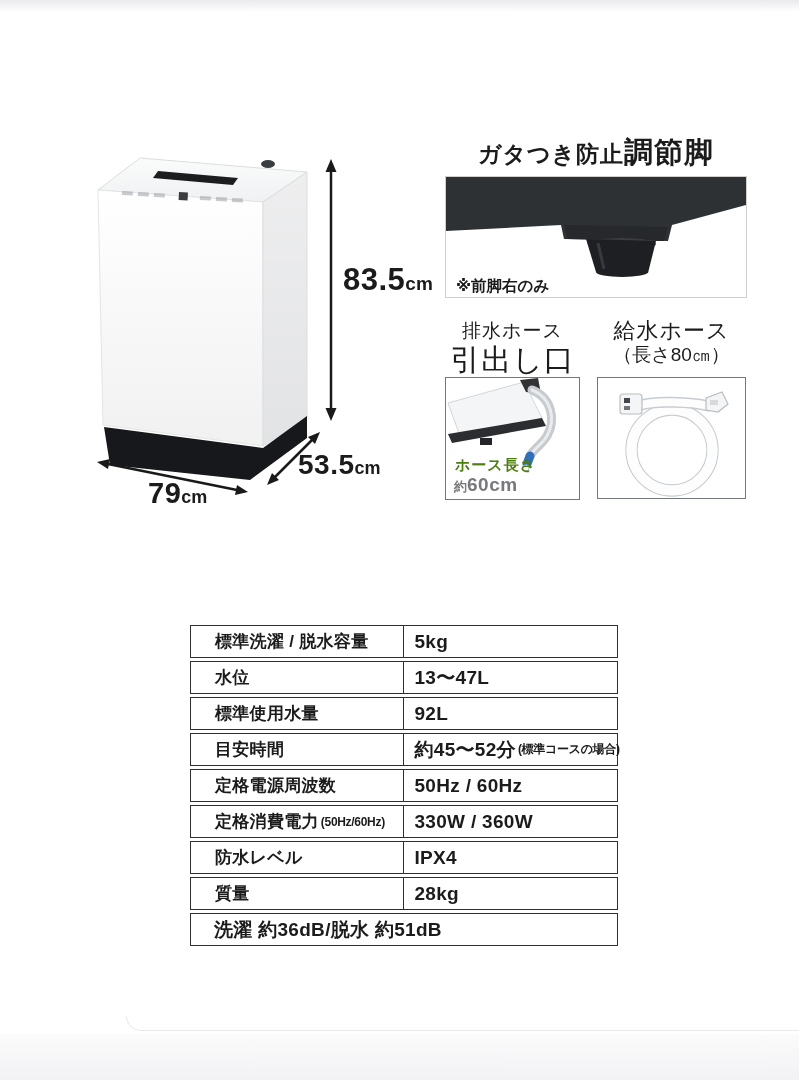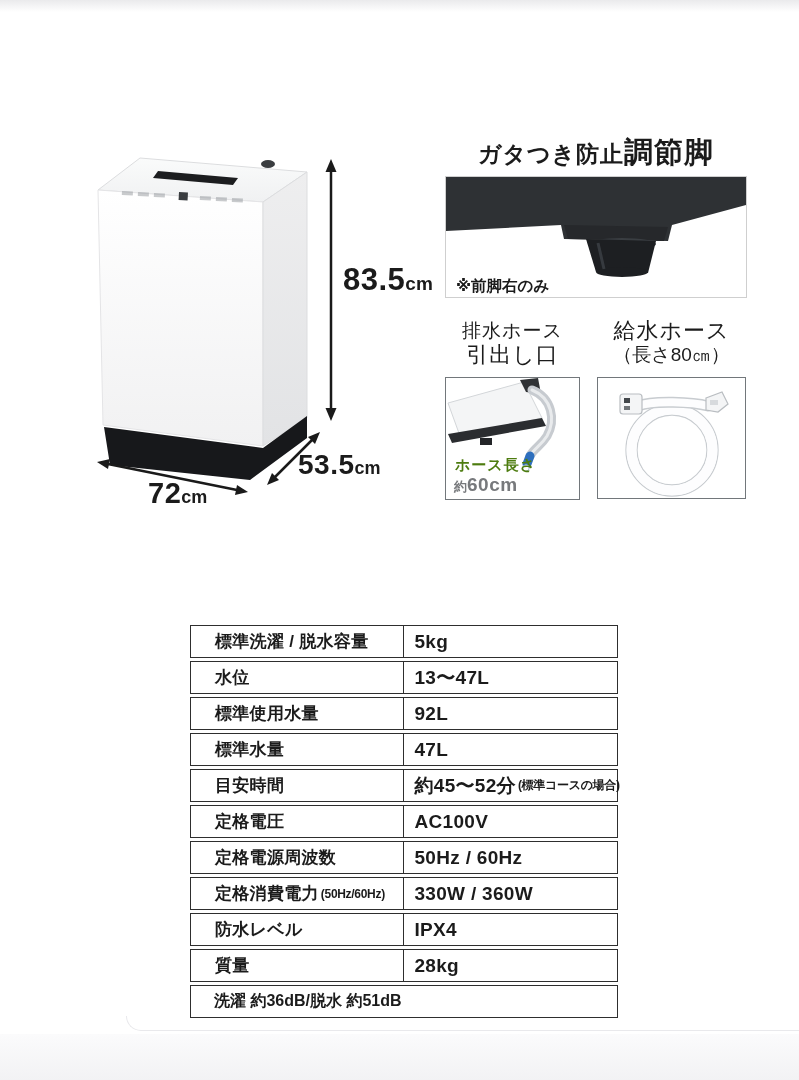--- a/index.html
+++ b/index.html
@@ -25,21 +25,21 @@
   
   .feature-title{left:445px;top:133px;width:302px;text-align:center;font-weight:700;white-space:nowrap;}
   .feature-title .t-small{font-size:23px;letter-spacing:1px;}
   .feature-title .t-big{font-size:29px;letter-spacing:1px;}
   .foot-photo{left:445px;top:176px;width:302px;height:122px;background:#fff;border:1px solid #cfcfcf;box-sizing:border-box;}
   .foot-note{left:10px;top:99px;font-size:15.5px;font-weight:700;}
 
   .hose-title{font-weight:400;text-align:center;line-height:1.18;white-space:nowrap;}
   .drain-title{left:445px;top:320px;width:135px;}
   .drain-title .l1{font-size:19px;letter-spacing:1px;display:block;}
-  .drain-title .l2{font-size:22px;letter-spacing:1px;display:block;}
+  .drain-title .l2{font-size:30px;letter-spacing:1px;display:block;}
   .supply-title{left:597px;top:318px;width:149px;}
   .supply-title .l1{font-size:22px;letter-spacing:1px;display:block;}
   .supply-title .l2{font-size:19px;letter-spacing:0;display:block;}
 
   .pbox{background:#fff;border:1px solid #72777b;box-sizing:border-box;}
   .drain-box{left:445px;top:377px;width:135px;height:123px;}
   .supply-box{left:597px;top:377px;width:149px;height:122px;}
   .drain-cap1{left:9px;top:78px;font-size:15px;font-weight:700;color:#4d7c0f;letter-spacing:1px;}
   .drain-cap2{left:8px;top:96px;font-weight:700;color:#77797c;white-space:nowrap;}
   .drain-cap2 .approx{font-size:13px;}
@@ -118,21 +118,21 @@
     </g>
   </svg>
 
   <div class="abs dim dim-h">
     <span>83.5</span><span class="unit">cm</span>
   </div>
   <div class="abs dim dim-d">
     <span>53.5</span><span class="unit">cm</span>
   </div>
   <div class="abs dim dim-w">
-    <span>72</span><span class="unit">cm</span>
+    <span>79</span><span class="unit">cm</span>
   </div>
 
   <div class="abs feature-title">
     <span class="t-small">ガタつき防止</span><span class="t-big">調節脚</span>
   </div>
 
   <div class="abs foot-photo">
     <svg width="300" height="120" viewBox="0 0 300 120">
       <rect x="0" y="0" width="300" height="120" fill="#ffffff"></rect>
 
@@ -224,50 +224,30 @@
           <span>標準使用水量</span>
           <span class="note"></span>
         </div>
       <div class="tvalue">
           <span>92L</span>
           <span class="note"></span>
         </div>
     </div>
     <div class="trow">
       <div class="tlabel">
-          <span>標準水量</span>
-          <span class="note"></span>
-        </div>
-      <div class="tvalue">
-          <span>47L</span>
-          <span class="note"></span>
-        </div>
-    </div>
-    <div class="trow">
-      <div class="tlabel">
           <span>目安時間</span>
           <span class="note"></span>
         </div>
       <div class="tvalue">
           <span>約45〜52分</span>
           <span class="note">(標準コースの場合)</span>
         </div>
     </div>
     <div class="trow">
       <div class="tlabel">
-          <span>定格電圧</span>
-          <span class="note"></span>
-        </div>
-      <div class="tvalue">
-          <span>AC100V</span>
-          <span class="note"></span>
-        </div>
-    </div>
-    <div class="trow">
-      <div class="tlabel">
           <span>定格電源周波数</span>
           <span class="note"></span>
         </div>
       <div class="tvalue">
           <span>50Hz / 60Hz</span>
           <span class="note"></span>
         </div>
     </div>
     <div class="trow">
       <div class="tlabel">

